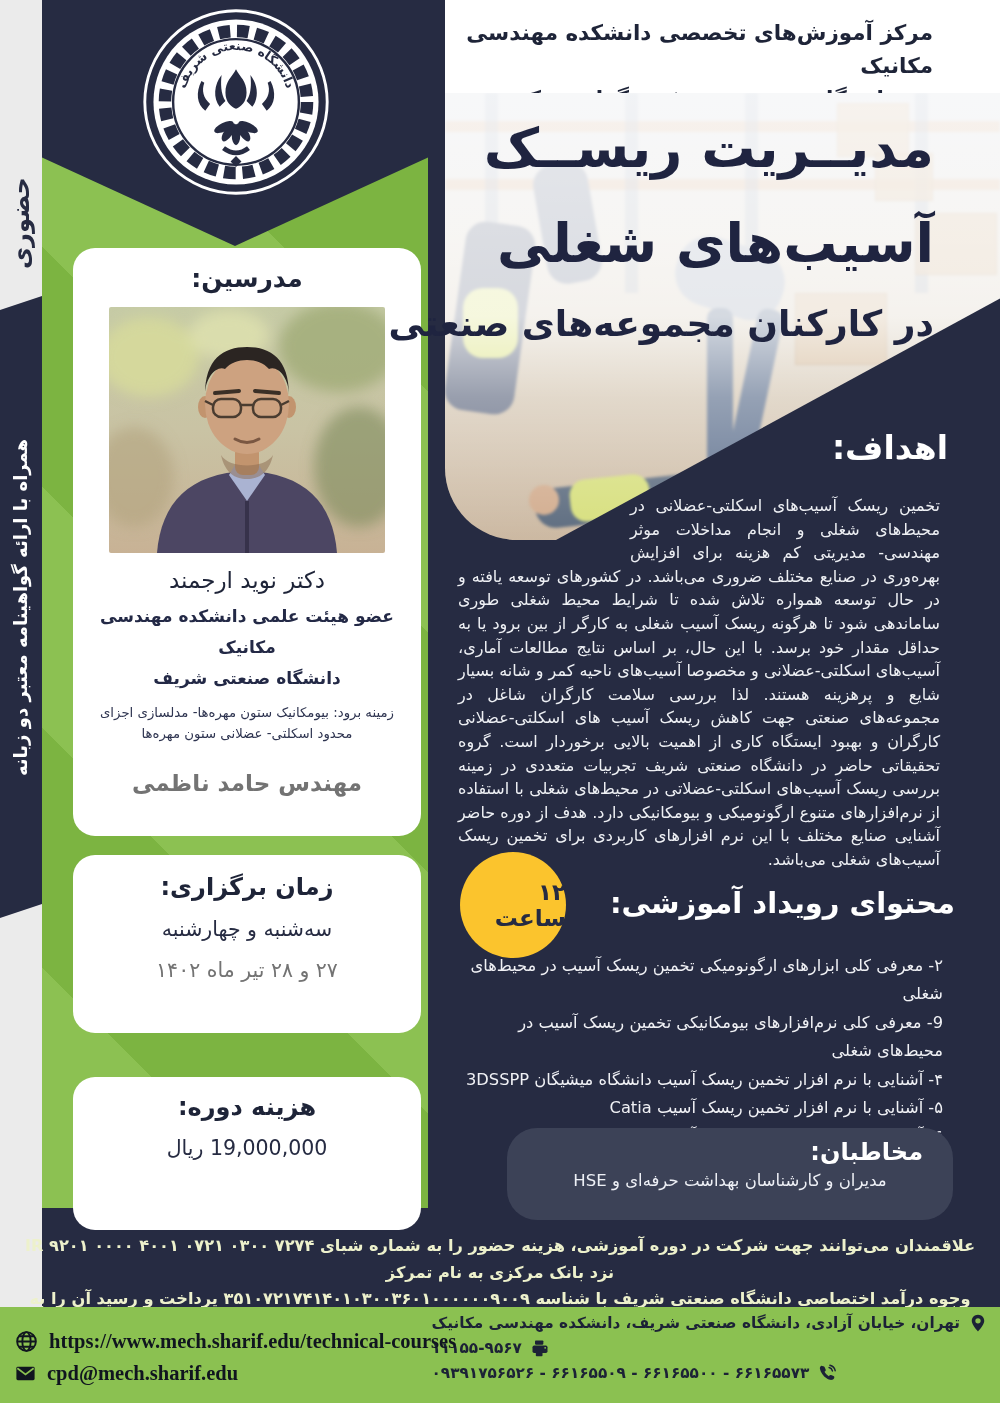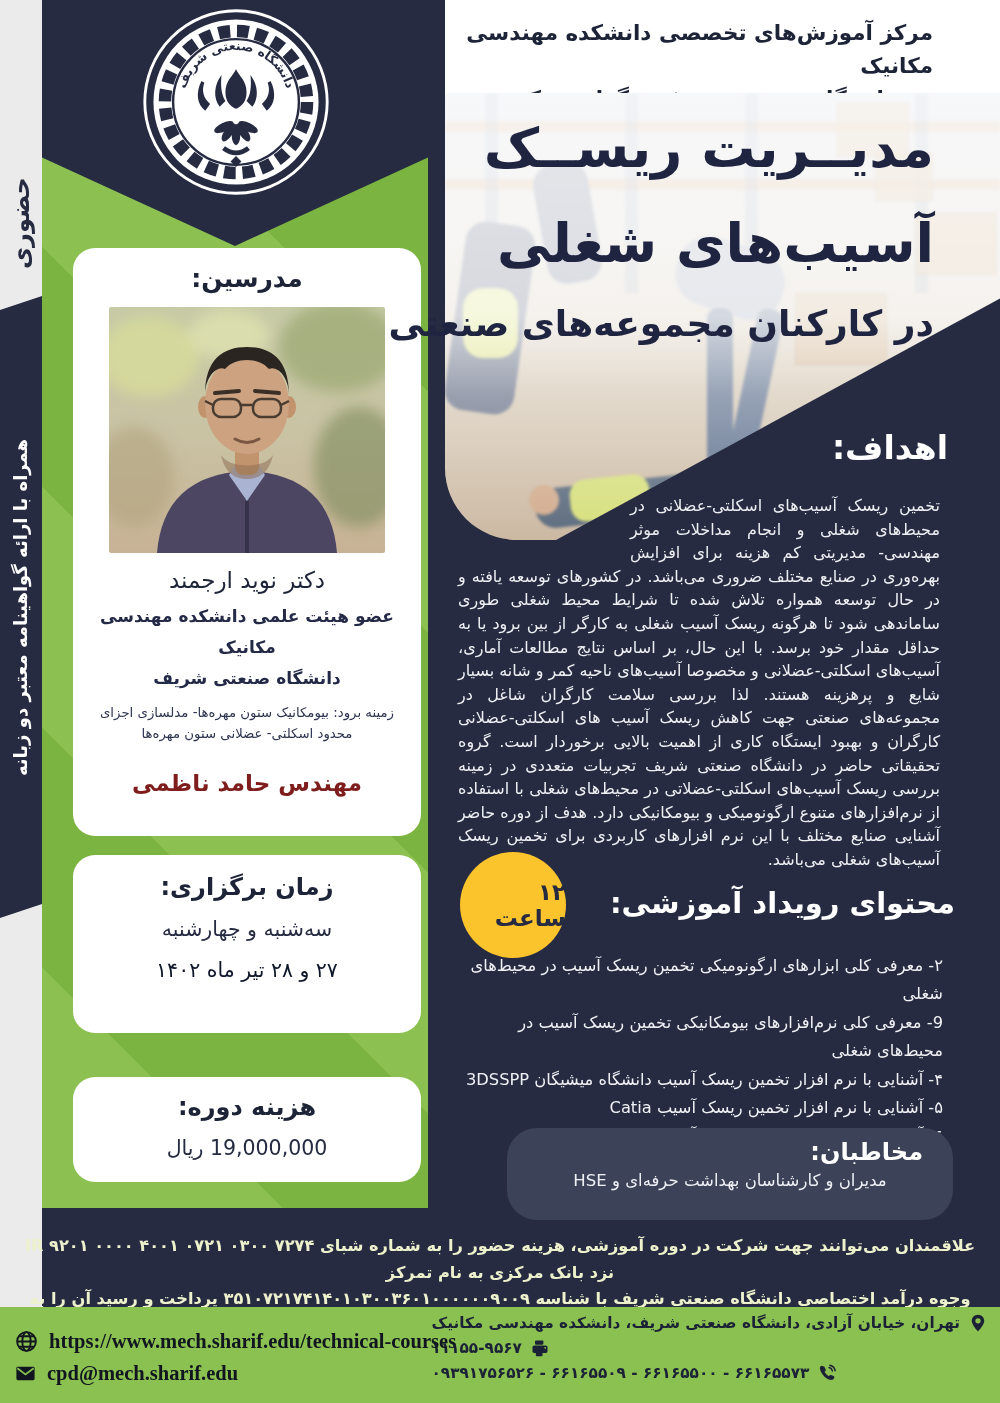--- a/index.html
+++ b/index.html
@@ -27,26 +27,26 @@
   
   .card{left:73px;width:348px;background:#fff;border-radius:22px;color:#23294a;
         text-align:center;direction:rtl;}
   .card h2{margin:0;font-size:25px;font-weight:bold;color:#1e2438;}
   .inst-card{top:248px;height:588px;}
   .inst-card h2{padding-top:16px;}
   .portrait{display:block;width:276px;height:246px;margin:14px auto 0;border-radius:2px;}
   .inst-name{margin-top:14px;font-size:23px;font-weight:normal;color:#1e2438;}
   .inst-role{margin-top:8px;font-size:17px;font-weight:bold;line-height:31px;color:#232946;}
   .inst-spec{margin:8px auto 0;width:302px;font-size:13.3px;line-height:21px;color:#2e3450;}
-  .inst-name2{margin-top:26px;font-size:23px;font-weight:bold;color:#7f1d1d;}
+  .inst-name2{margin-top:26px;font-size:23px;font-weight:bold;color:#737373;}
   .time-card{top:855px;height:178px;}
   .time-card h2{padding-top:18px;font-size:24px;}
   .time-days{margin-top:16px;font-size:20.5px;color:#262b42;}
-  .time-dates{margin-top:17px;font-size:20.5px;color:#0f172a;}
-  .fee-card{top:1077px;height:105px;}
+  .time-dates{margin-top:17px;font-size:20.5px;color:#737373;}
+  .fee-card{top:1077px;height:153px;}
   .fee-card h2{padding-top:16px;font-size:24px;}
   .fee-amount{margin-top:15px;font-size:20.5px;color:#262b42;}
 
   
   .header-white{left:445px;top:0;width:555px;height:93px;background:#fff;color:#1e2438;
                 font-weight:bold;font-size:21.5px;line-height:33px;text-align:right;padding-top:16px;box-sizing:border-box;}
   .header-white .l1{margin-right:67px;}
   .header-white .l2{margin-right:105px;}
 
   .photo-block{left:445px;top:93px;width:555px;height:447px;border-bottom-left-radius:72px;

